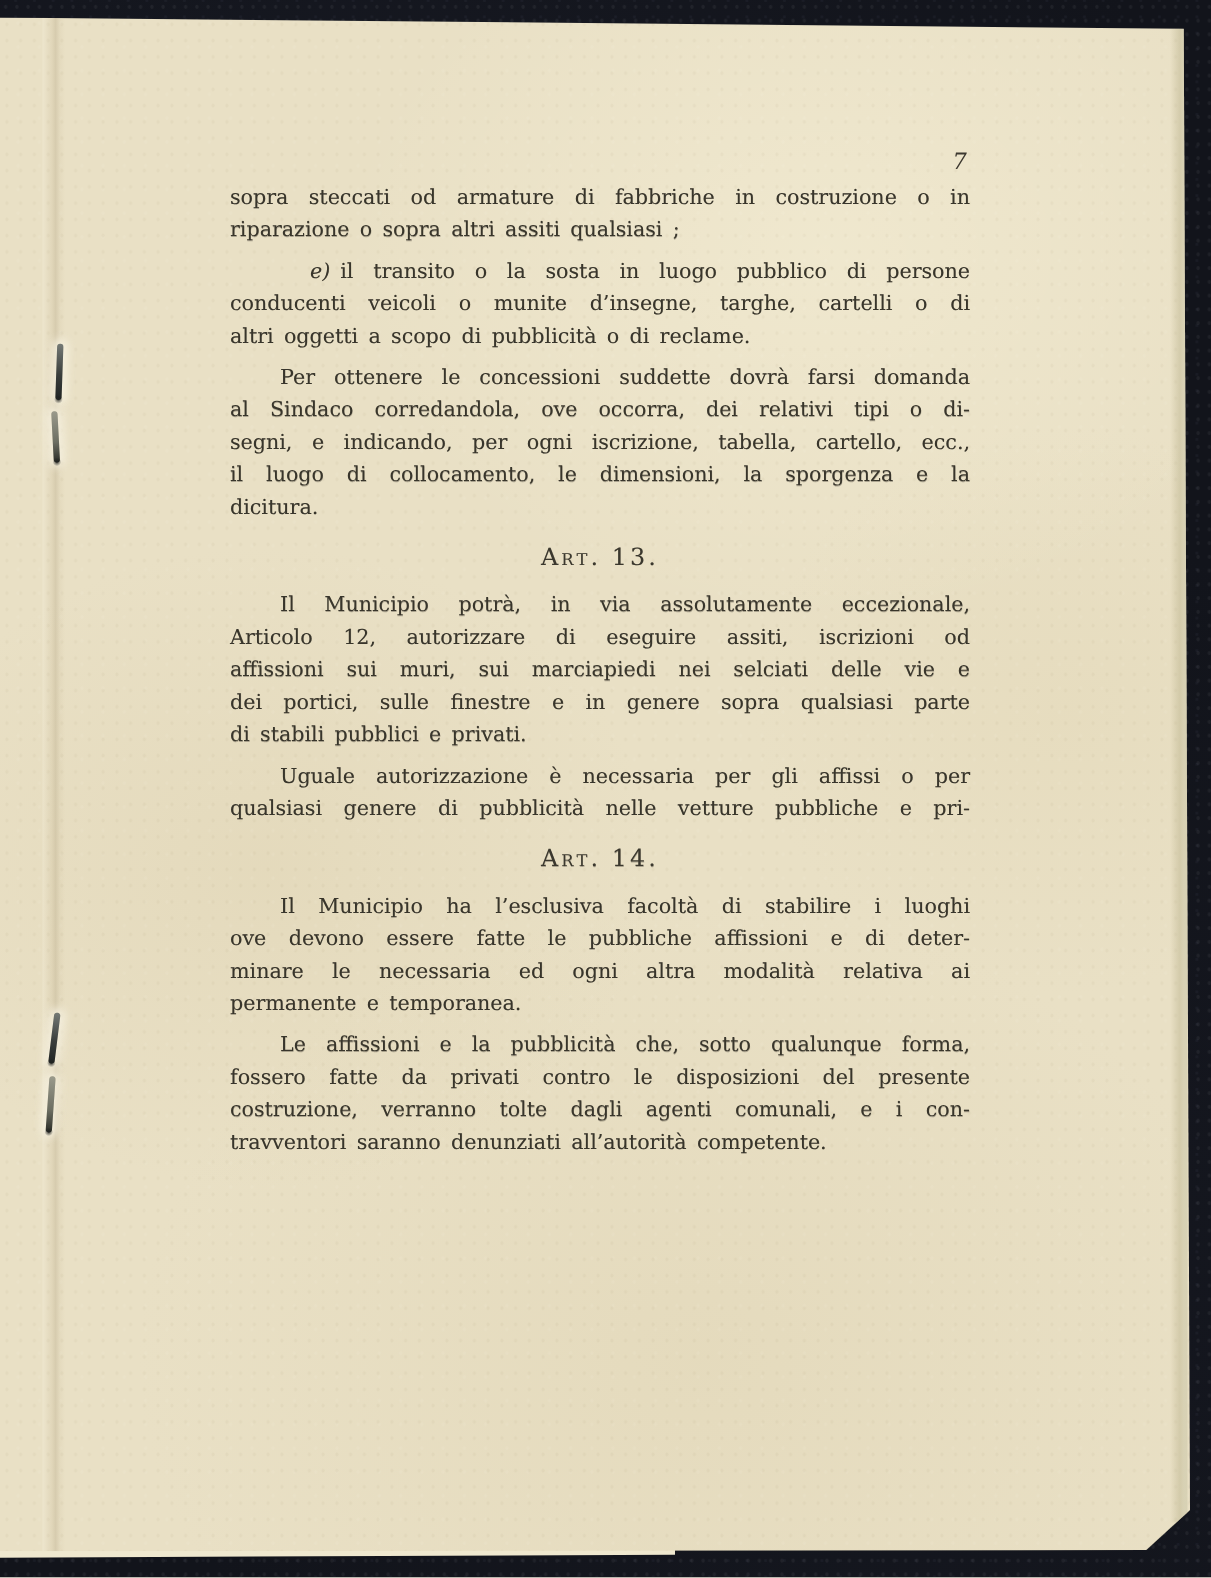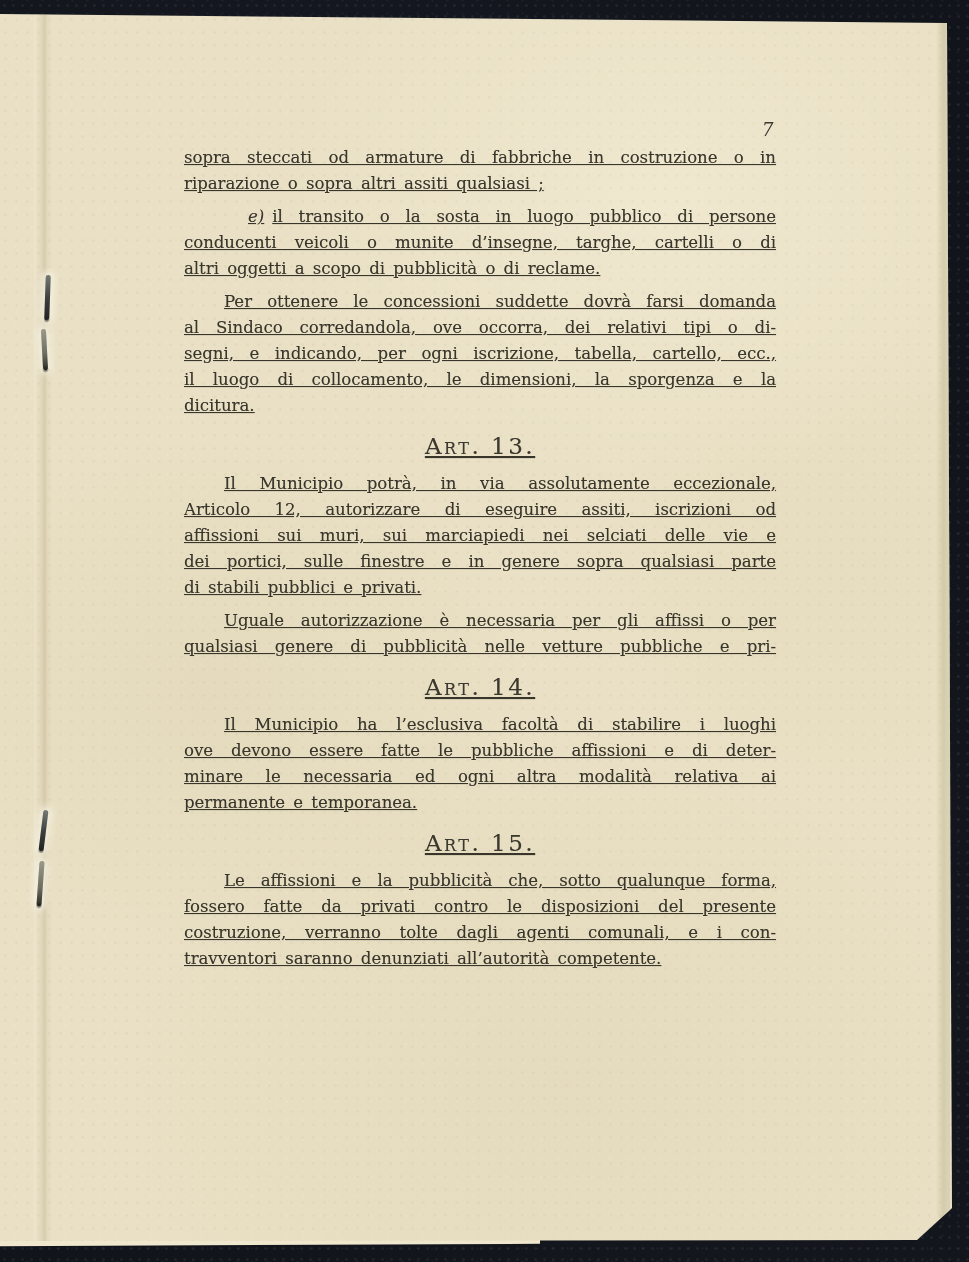--- a/index.html
+++ b/index.html
@@ -105,31 +105,30 @@
     color: #3c3830;
   }
   .text-col {
     position: absolute;
     left: 184px; top: 145px;
     width: 592px;
     font-size: 16.5px;
     line-height: 26px;
     color: #38352b;
     text-shadow: 0.2px 0.3px 0.5px rgba(56,53,43,0.35);
-    text-decoration: underline;
   }
   .para { margin: 0 0 7px 0; }
   .line { text-align: justify; text-align-last: justify; }
   .line.last { text-align-last: left; word-spacing: 3px; }
   .ind   { text-indent: 40px; }
   .ind-e { text-indent: 64px; }
   .lead-it { font-style: italic; margin-right: 8px; }
   .art {
     margin: 14px 0 12px 0;
-    font-size: 23px;
+    font-size: 19px;
     font-weight: normal;
     line-height: 26px;
     text-align: center;
     font-variant: small-caps;
     letter-spacing: 2.5px;
     color: #3b382e;
   }
 </style>
 </head>
 <body>
@@ -189,21 +188,20 @@
 
       <h2 class="art">Art. 14.</h2>
 
       <div class="para">
         <div class="line ind">Il Municipio ha l’esclusiva facoltà di stabilire i luoghi</div>
         <div class="line">ove devono essere fatte le pubbliche affissioni e di deter-</div>
         <div class="line">minare le necessaria ed ogni altra modalità relativa ai</div>
         <div class="line last">permanente e temporanea.</div>
       </div>
 
-      <h2 class="art">Art. 15.</h2>
 
       <div class="para">
         <div class="line ind">Le affissioni e la pubblicità che, sotto qualunque forma,</div>
         <div class="line">fossero fatte da privati contro le disposizioni del presente</div>
         <div class="line">costruzione, verranno tolte dagli agenti comunali, e i con-</div>
         <div class="line last">travventori saranno denunziati all’autorità competente.</div>
       </div>
 
     </main>
   </div>

